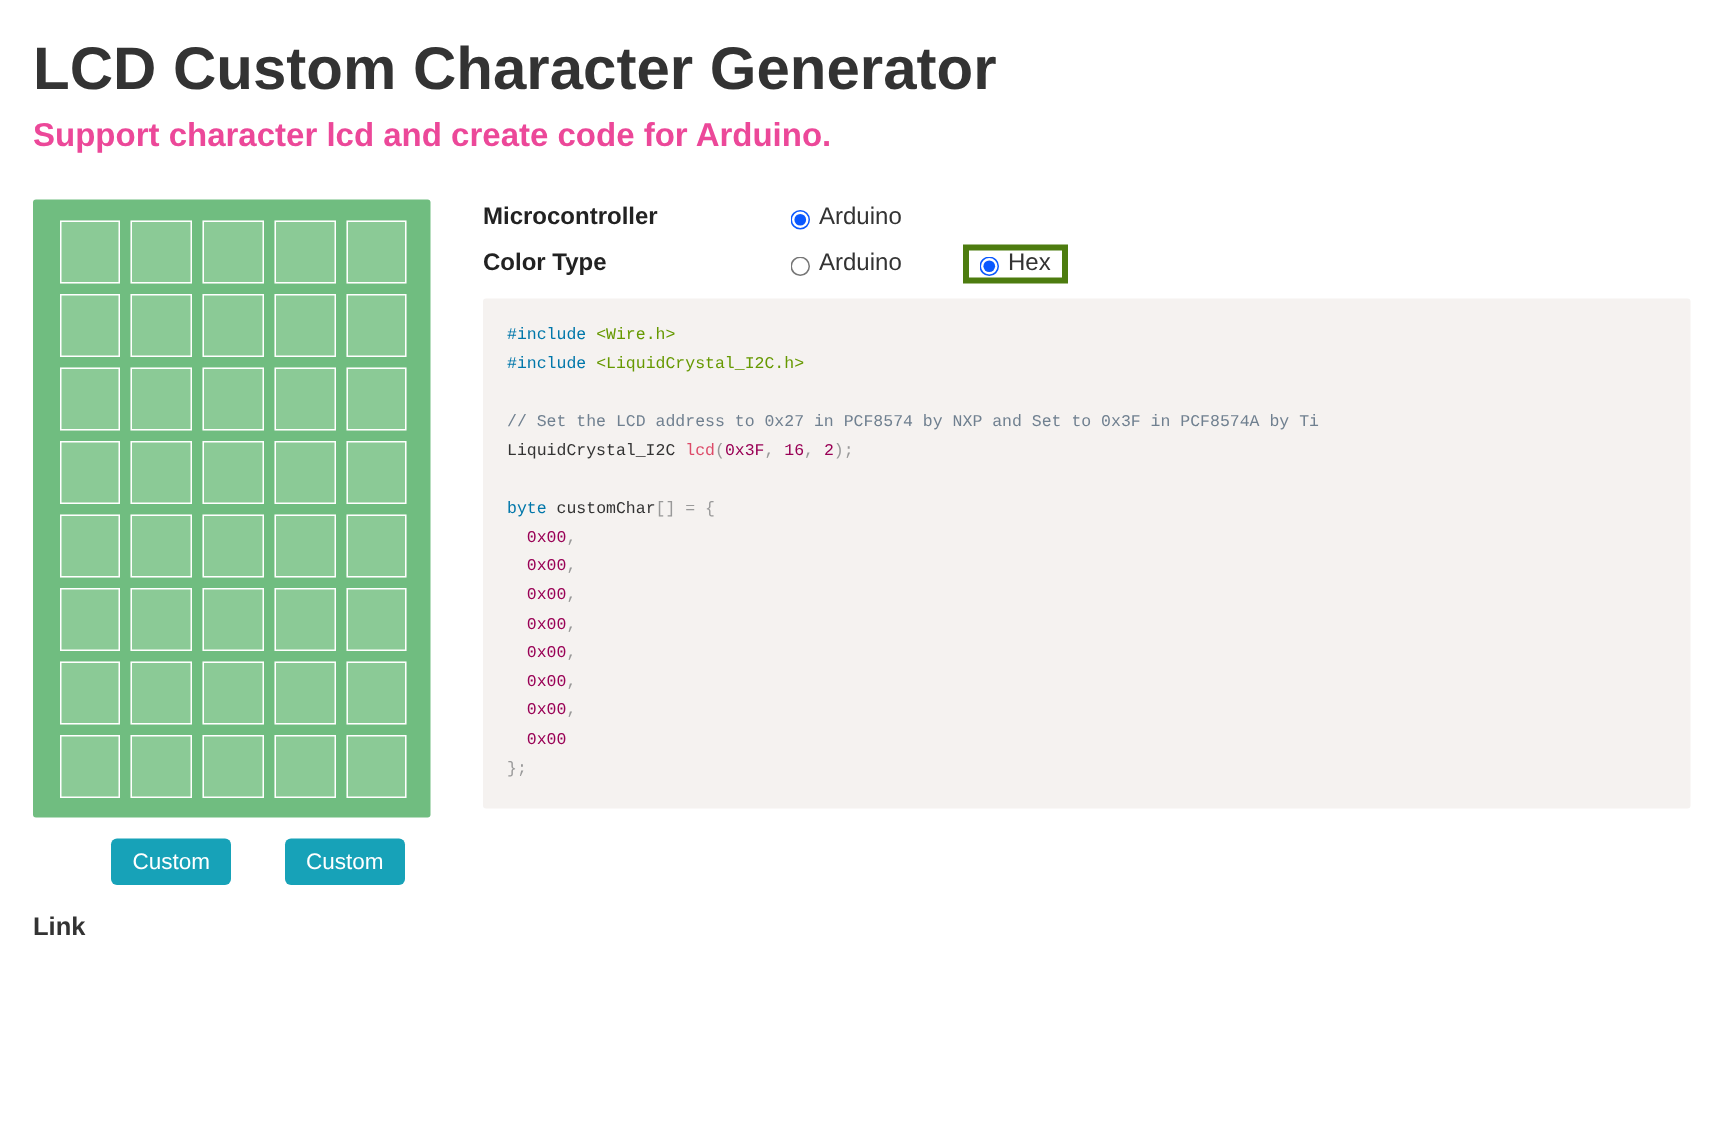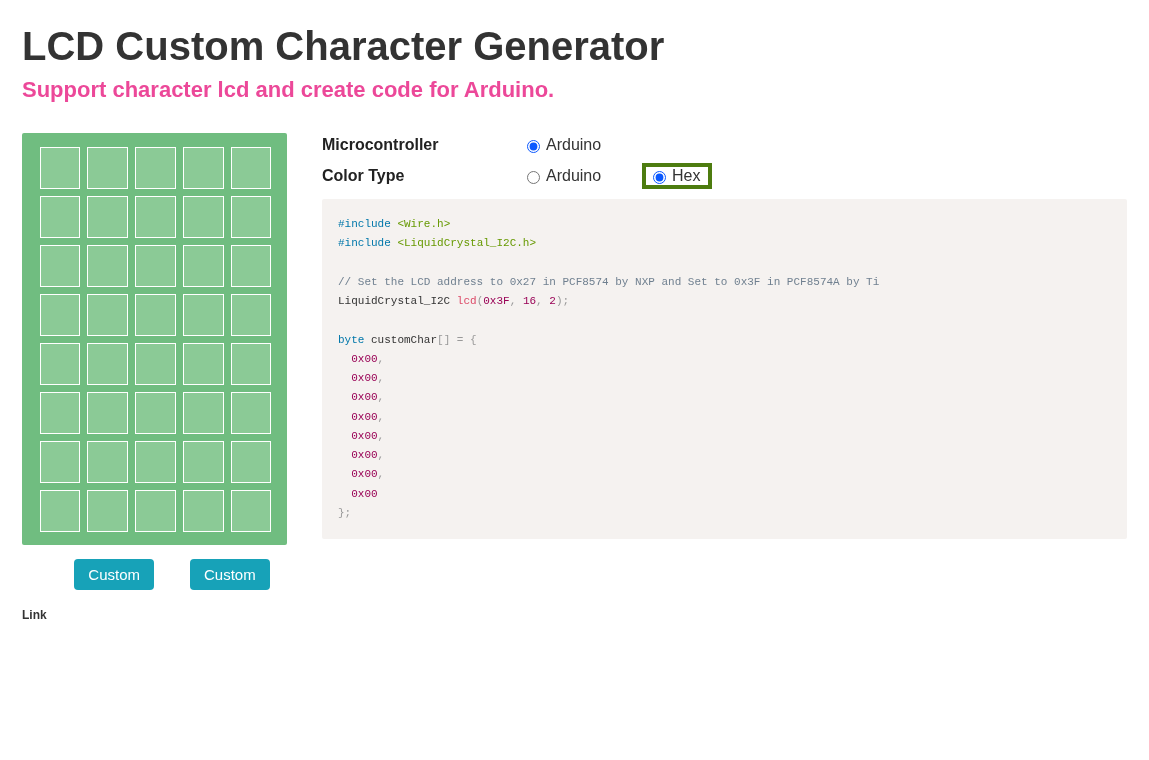--- a/index.html
+++ b/index.html
@@ -54,21 +54,21 @@
     background: #17a2b8;
     color: #fff;
     border: none;
     border-radius: 4px;
     padding: 7px 14px;
     font-size: 15px;
     cursor: pointer;
   }
 
   .link-heading {
-    font-size: 12px;
+    font-size: 17px;
     font-weight: 700;
     margin: 4px 0 8px 0;
   }
   ul.link-list {
     margin: 4px 0 0 0;
     padding-left: 40px;
     font-size: 16px;
     line-height: 1.4;
     color: #333;
   }

